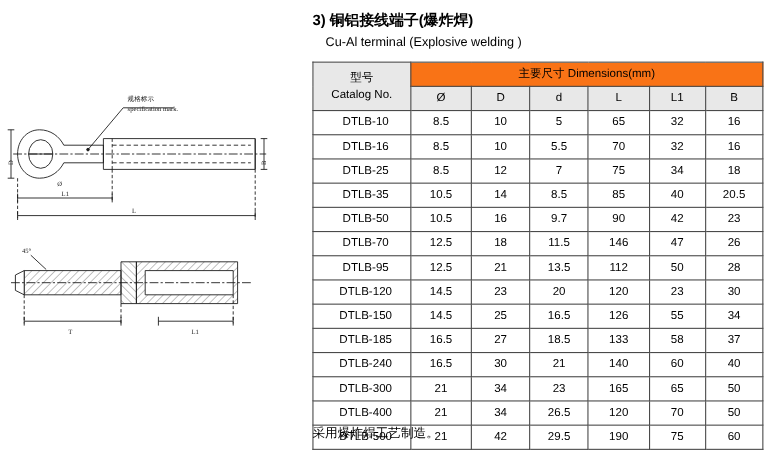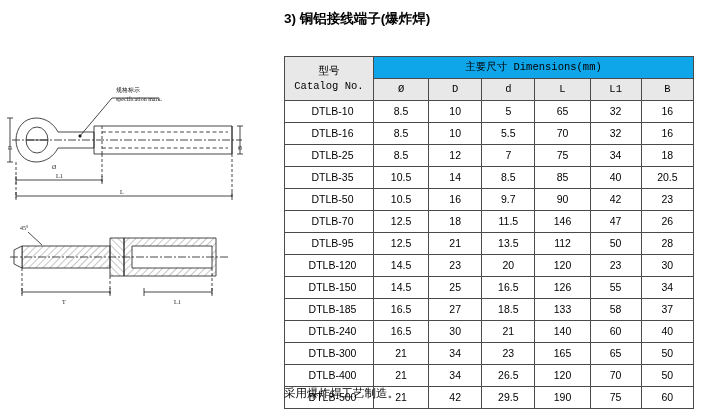--- a/index.html
+++ b/index.html
@@ -54,29 +54,28 @@
     vertical-align: middle;
     padding: 0;
     height: 21px;
     line-height: 1.15;
     font-weight: normal;
     background: #fff;
   }
   table.spec th.hdr {
     background: #e8e8e8;
     font-size: 10.5px;
-    font-family: Liberation Mono, monospace;
   }
   table.spec th.hdr-cat {
     background: #e8e8e8;
     height: 42px;
     width: 82px;
   }
   table.spec th.hdr-dims {
-    background: #0ea5e9;
+    background: #f97316;
     height: 21px;
     margin-top: 44px;
   }
   .cat-two-line {
     display: block;
     line-height: 1.35;
   }
   table.spec td.catalog {
     text-align: center;
     padding-left: 7px;
@@ -124,20 +123,21 @@
   svg text {
     fill: #1a1a1a;
   }
 </style>
 </head>
 <body>
 
 <div class="page">
 
   <div class="heading-cn">3) 铜铝接线端子(爆炸焊)</div>
+  <div class="heading-en">Cu-Al terminal (Explosive welding )</div>
 
   <div class="drawing-top">
     <svg width="272" height="140" viewBox="0 0 272 140" xmlns="http://www.w3.org/2000/svg">
       <g fill="none" stroke="#1a1a1a" stroke-width="0.8">
 
         <path d="M30,50 C18,50 10,60 10,72 C10,84 18,94 30,94 C40,94 48,88 52,80 L88,80 L88,64 L52,64 C48,56 40,50 30,50 Z"></path>
 
         <ellipse cx="31" cy="72" rx="11" ry="13"></ellipse>
 
         <path d="M88,58 L226,58 L226,86 L88,86"></path>

